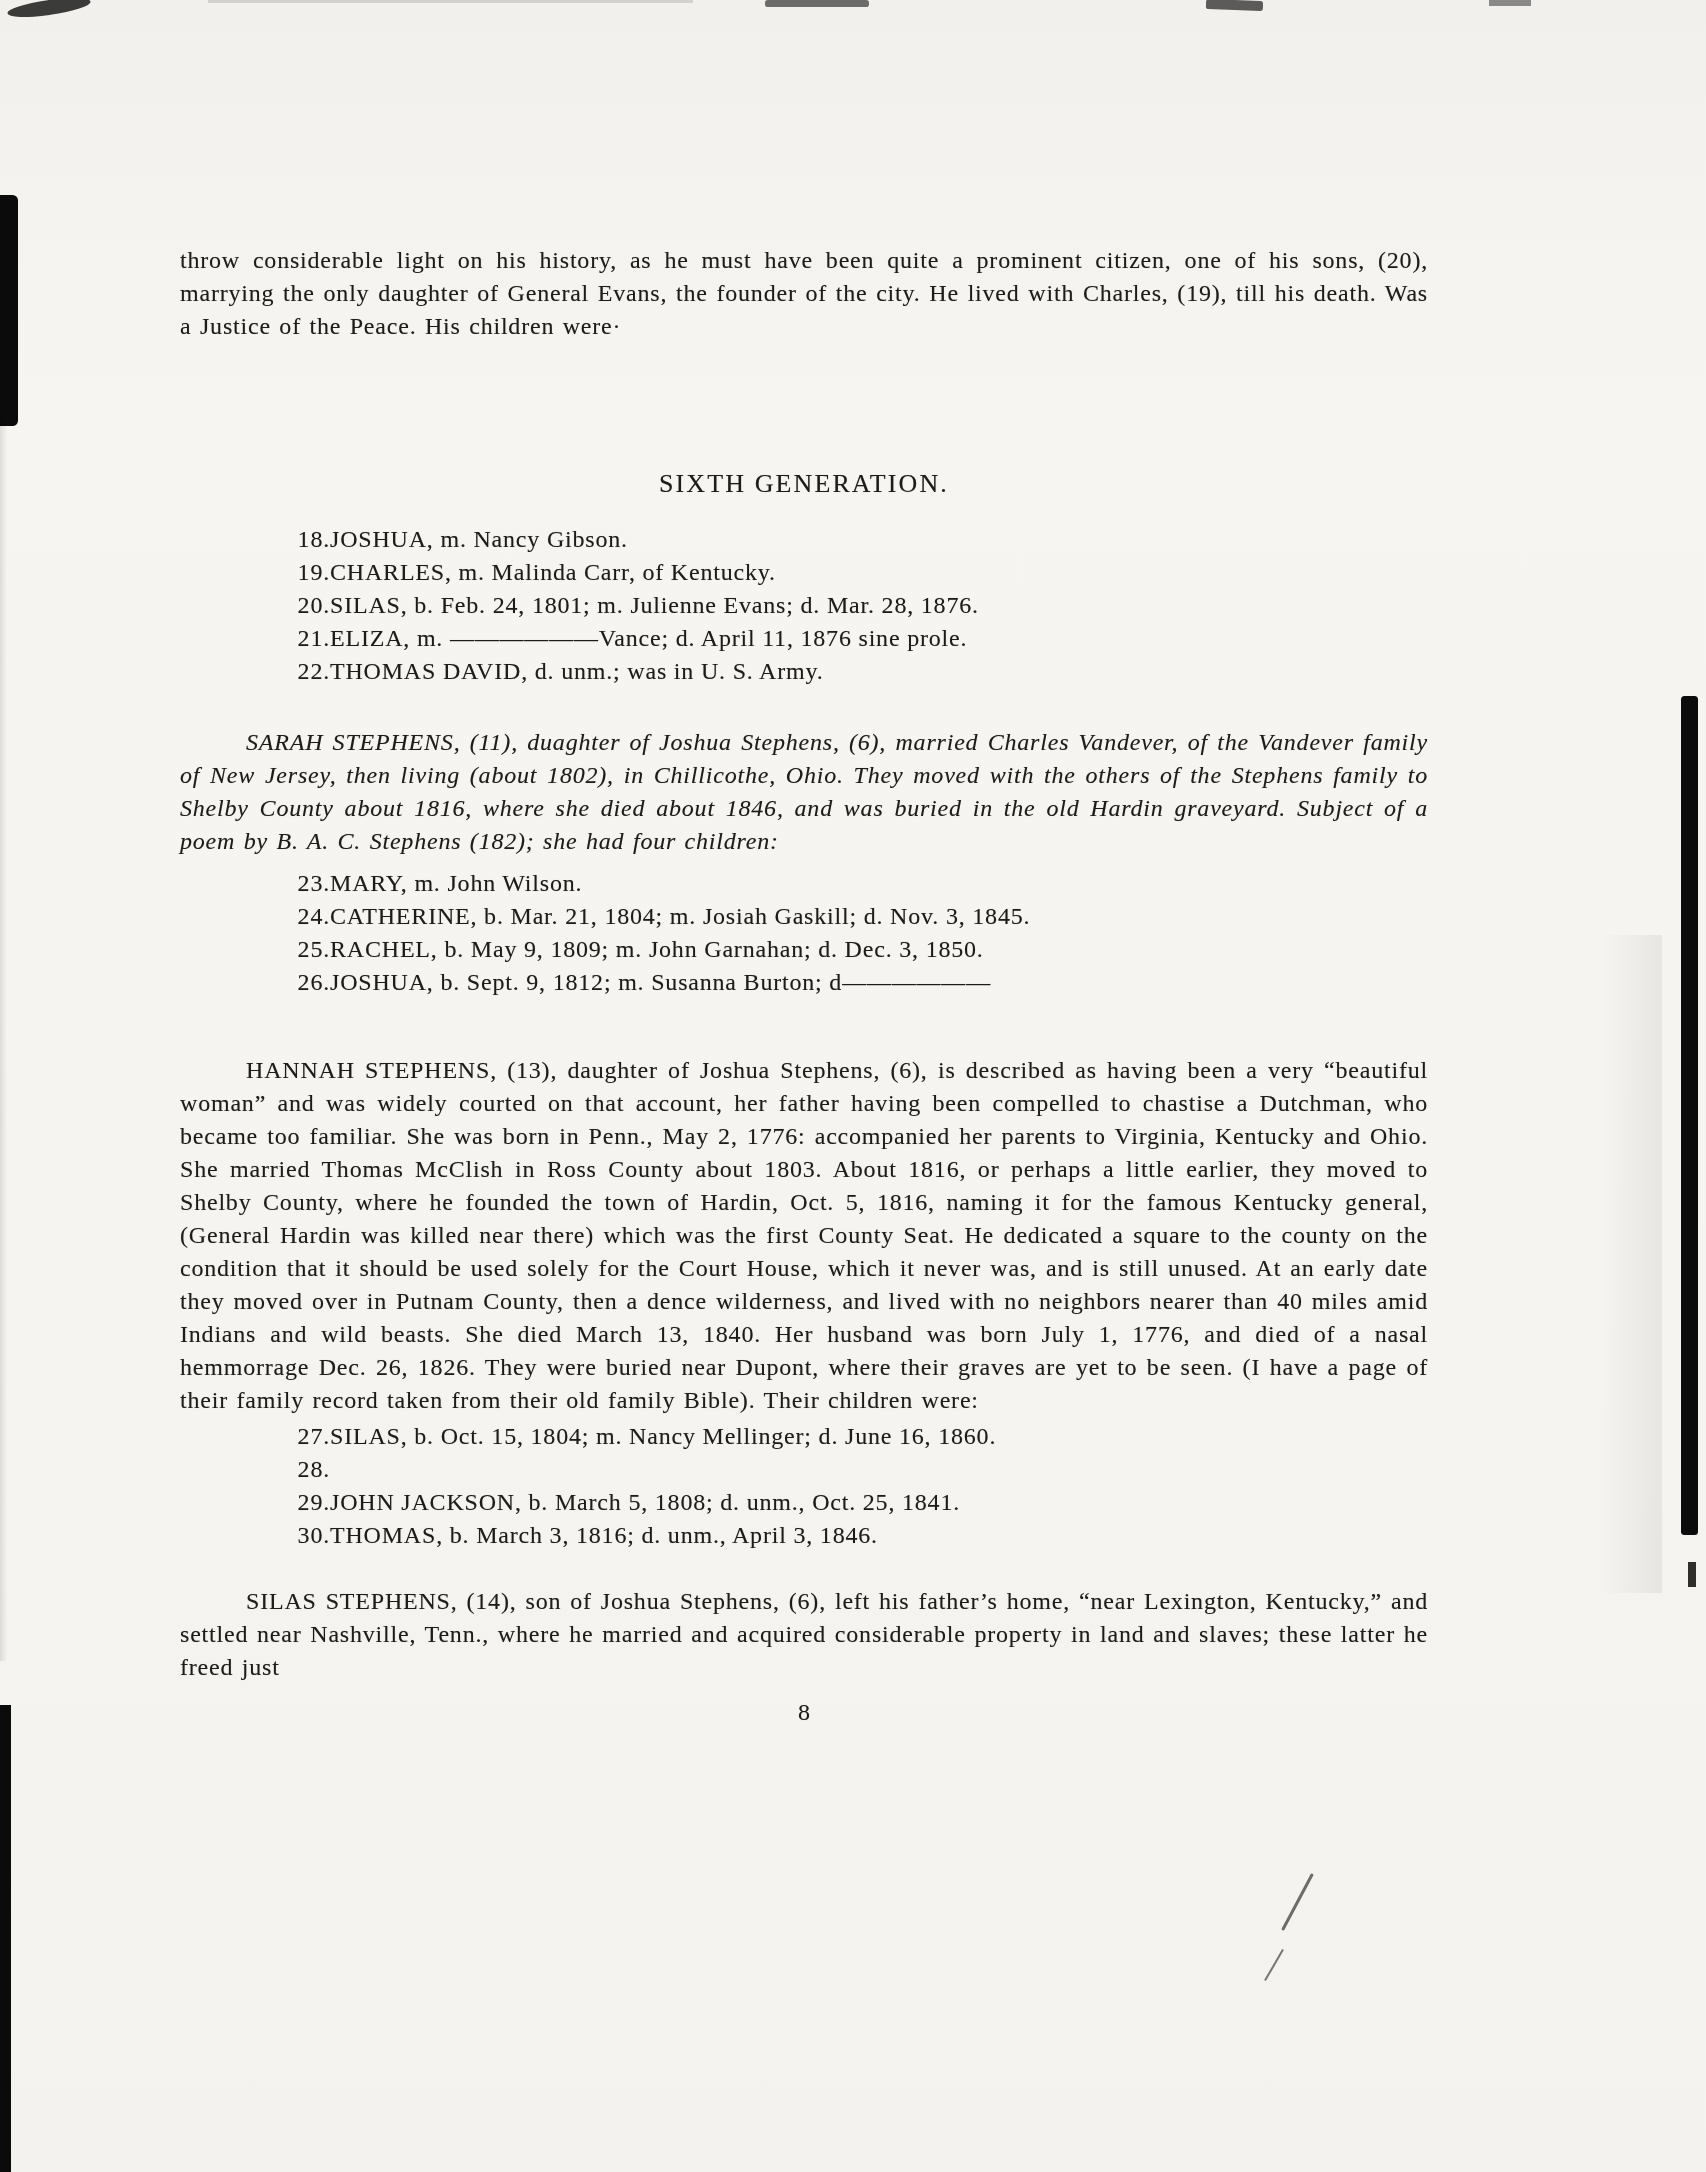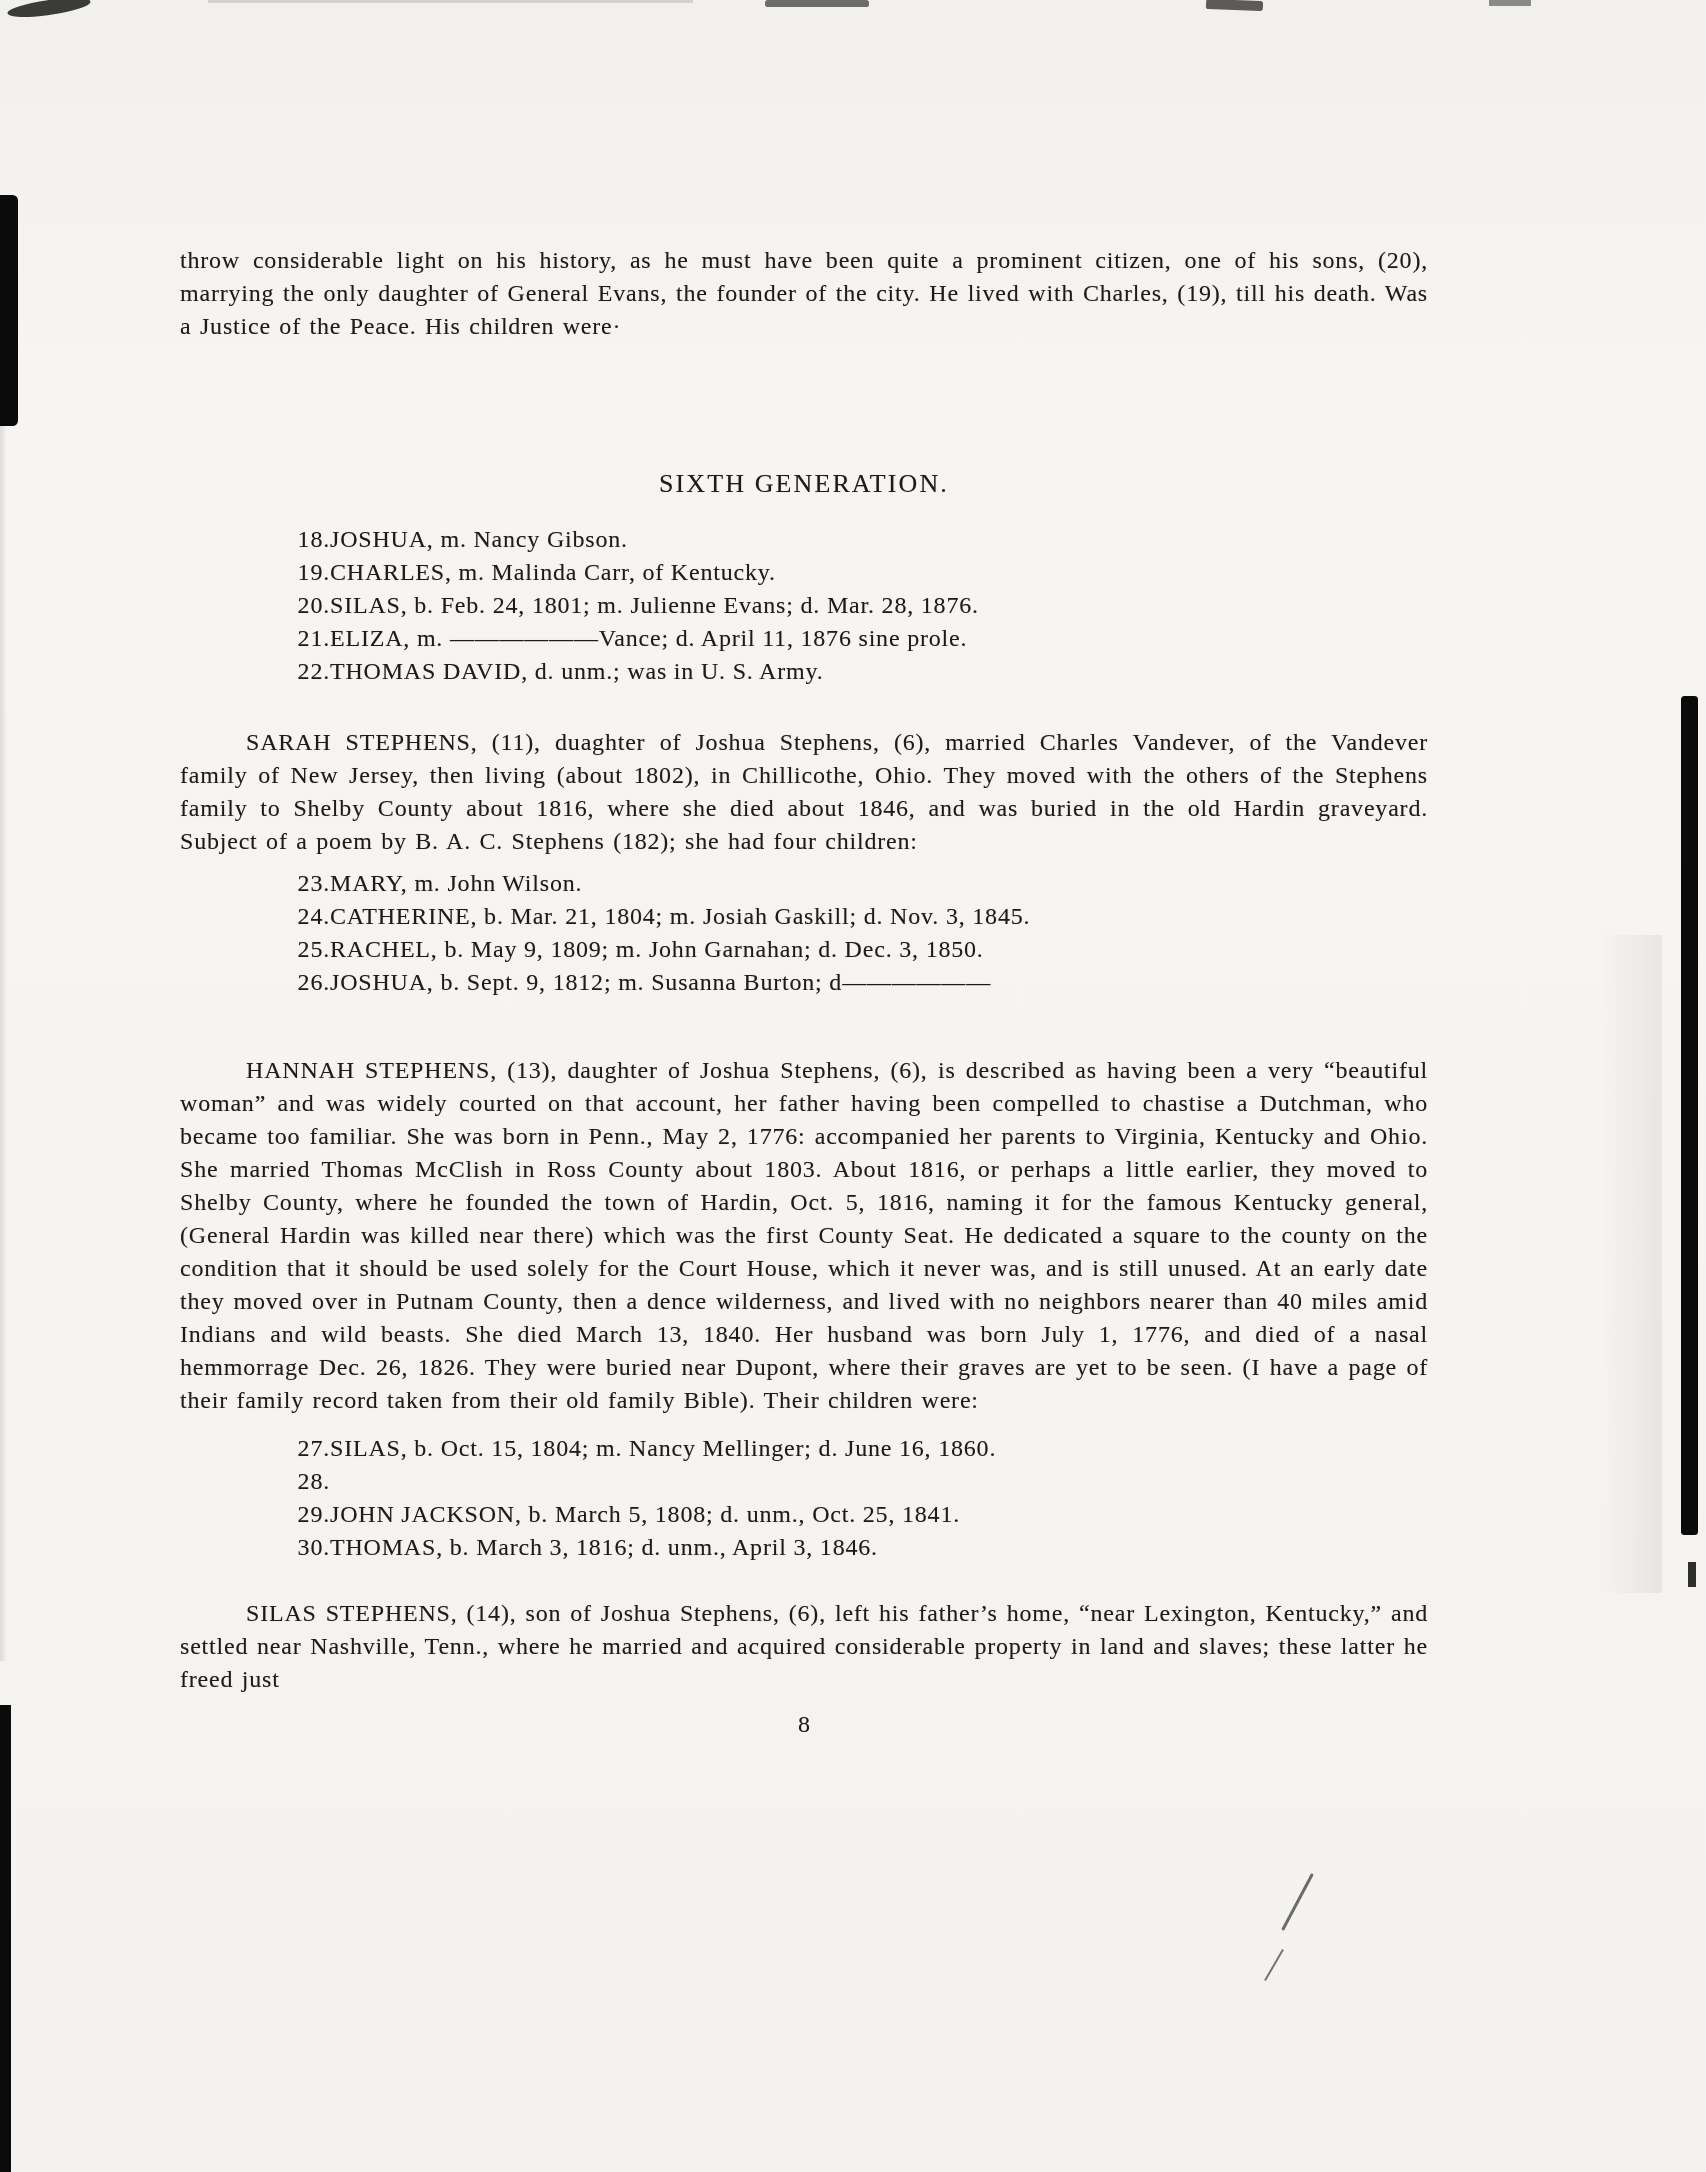--- a/index.html
+++ b/index.html
@@ -23,34 +23,34 @@
     margin: 0;
     text-align: justify;
     font-size: 24px;
     line-height: 33px;
     letter-spacing: 0.8px;
     word-spacing: 1.7px;
     text-indent: 66px;
     text-shadow: 0 0 0.7px rgba(40,36,30,0.35);
   }
   .para.no-indent { text-indent: 0; }
-  .para.sarah  { margin-top: 38px; }
+  .para.sarah  { margin-top: 38px; font-style: italic; }
   .para.hannah { margin-top: 55px; }
   .para.silas  { margin-top: 33px; }
   .heading {
     margin: 126px 0 23.5px 0;
     text-align: center;
     font-size: 26px;
     font-weight: normal;
     letter-spacing: 2.1px;
     text-shadow: 0 0 0.7px rgba(40,36,30,0.4);
   }
   .list { margin: 0; }
   .list.list-b { margin-top: 9.7px; }
-  .list.list-c { margin-top: 15px; }
+  .list.list-c { margin-top: 3px; }
   .list-item {
     display: flex;
     font-size: 24px;
     line-height: 33px;
     letter-spacing: 0.8px;
     text-shadow: 0 0 0.7px rgba(40,36,30,0.35);
   }
   .list-item .num { flex: none; width: 72px; margin-left: 78px; text-align: right; }
   .list-item .txt { flex: 1; }
   .page-num {

